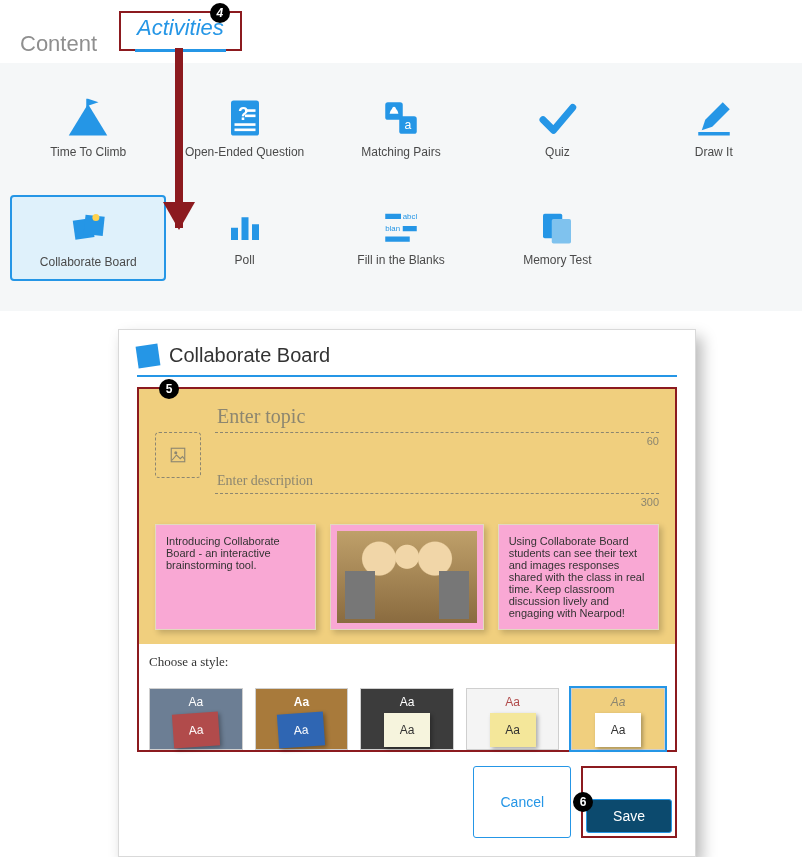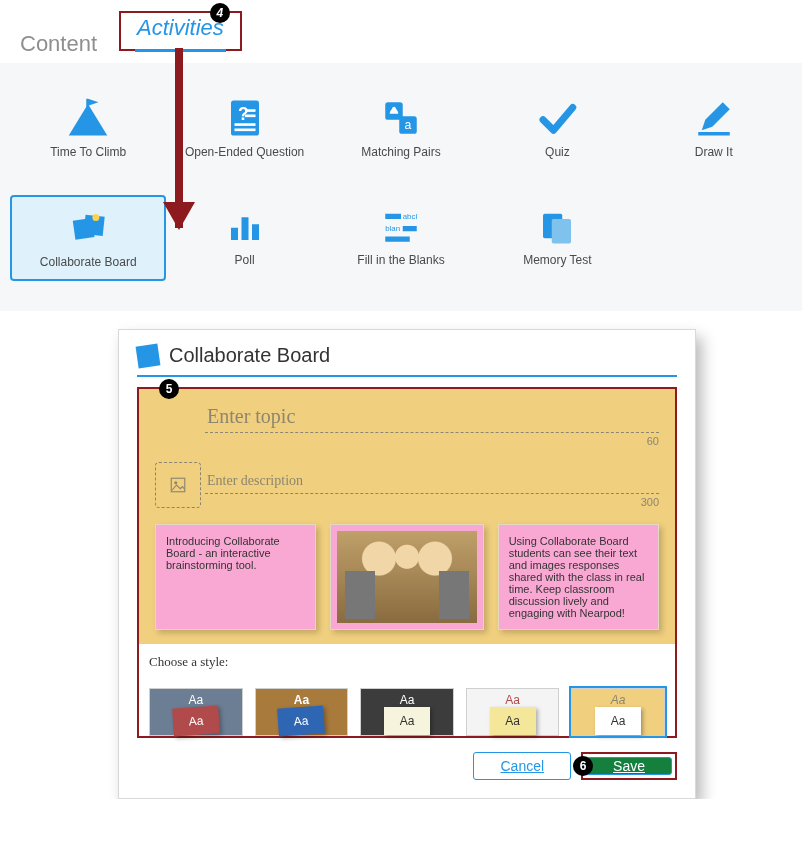--- a/index.html
+++ b/index.html
@@ -130,22 +130,22 @@
     position: relative;
   }
   .config-area .step-badge { top: -10px; left: 20px; }
   .editor-top {
     background: #f0cf7e;
     padding: 12px 16px 14px 16px;
     position: relative;
   }
   .editor-head {
     display: flex;
-    gap: 4px;
-    align-items: flex-end;
+    gap: 14px;
+    align-items: center;
   }
   .image-slot {
     width: 46px; height: 46px;
     border: 1.5px dashed #8c8670;
     border-radius: 4px;
     display:flex;align-items:center;justify-content:center;
     color:#8c8670; font-size:18px;
     flex: none;
   }
   .inputs { flex: 1; }
@@ -188,21 +188,21 @@
   }
   
   .style-chooser { padding: 10px 10px 0; }
   .style-label { font-size: 13px; margin-bottom: 18px; font-family: Liberation Serif, serif; }
   .style-swatches {
     display: flex;
     gap: 12px;
   }
   .swatch {
     flex: 1;
-    height: 48px;
+    height: 62px;
     border: 1px solid #cfcfcf;
     display:flex;flex-direction:column;align-items:center;justify-content:space-around;
     font-size: 12px;
     position: relative;
     cursor: pointer;
   }
   .swatch span:first-child { padding-top: 4px; }
   .swatch .note {
     width: 46px; height: 34px;
     display:flex;align-items:center;justify-content:center;
@@ -222,29 +222,28 @@
   .sw5 { background: #f0cf7e; color:#8c8670;}
   .sw5 .note { background:#fff; color:#333; transform:none;}
   
   .modal-footer {
     display: flex;
     justify-content: flex-end;
     gap: 10px;
     margin-top: 14px;
   }
   .btn {
-    padding: 0 26px;
+    padding: 8px 26px;
     font-size: 14px;
     border-radius: 3px;
     cursor: pointer;
     border: 1px solid #2596e6;
-    text-decoration: underline;
   }
   .btn-cancel { background:#fff; color:#2596e6; }
-  .btn-save   { background:#15803d; color:#fff; }
+  .btn-save   { background:#0c4a6e; color:#fff;margin-top:28px; }
   .save-wrap {
     position: relative;
     border: 2px solid #8c1a1f;
     padding: 3px;
   }
   .save-wrap .step-badge { top: 50%; left: -10px; transform: translateY(-50%); }
 </style>
 </head>
 <body>
 

